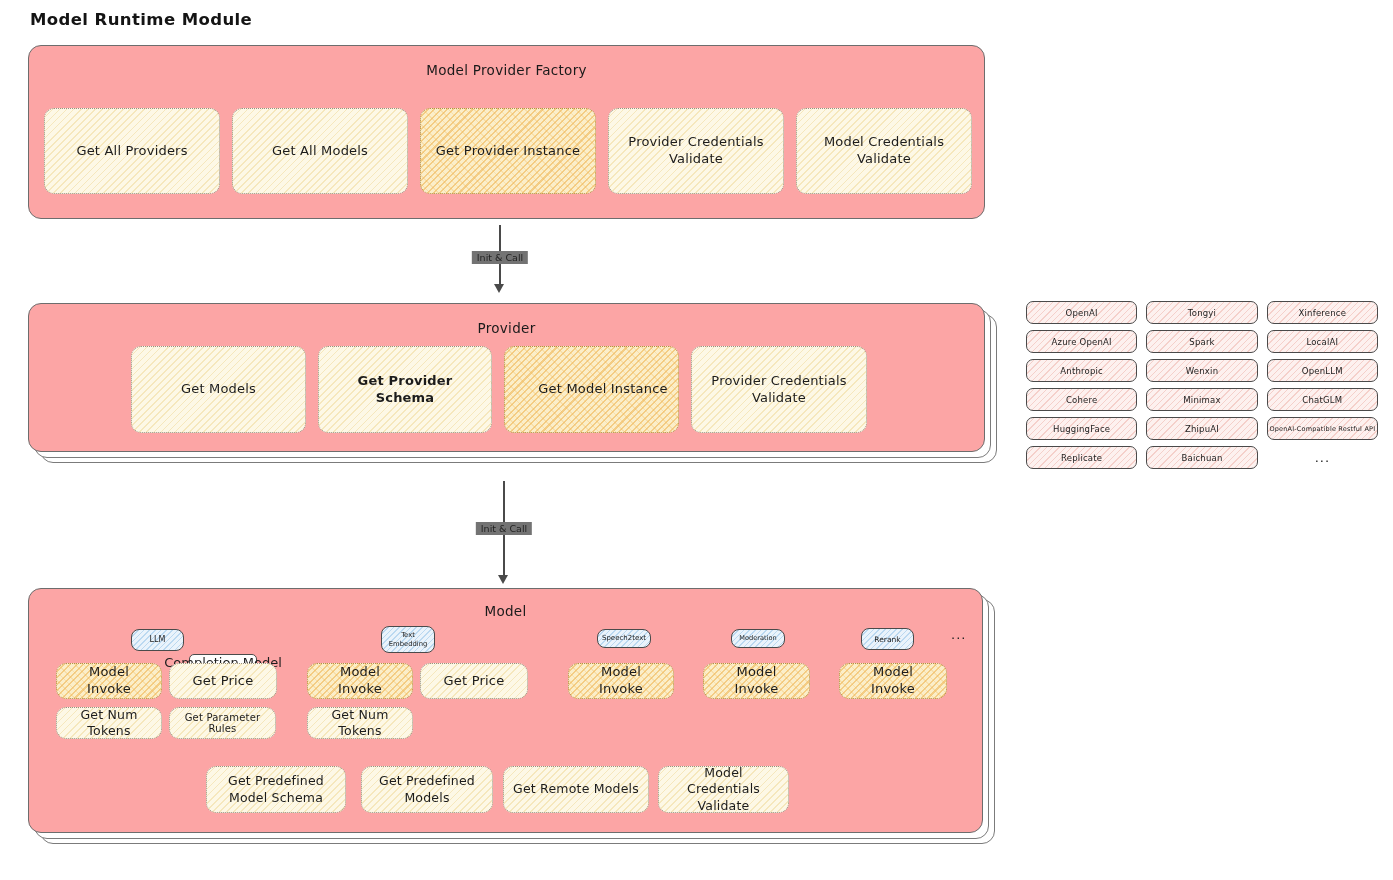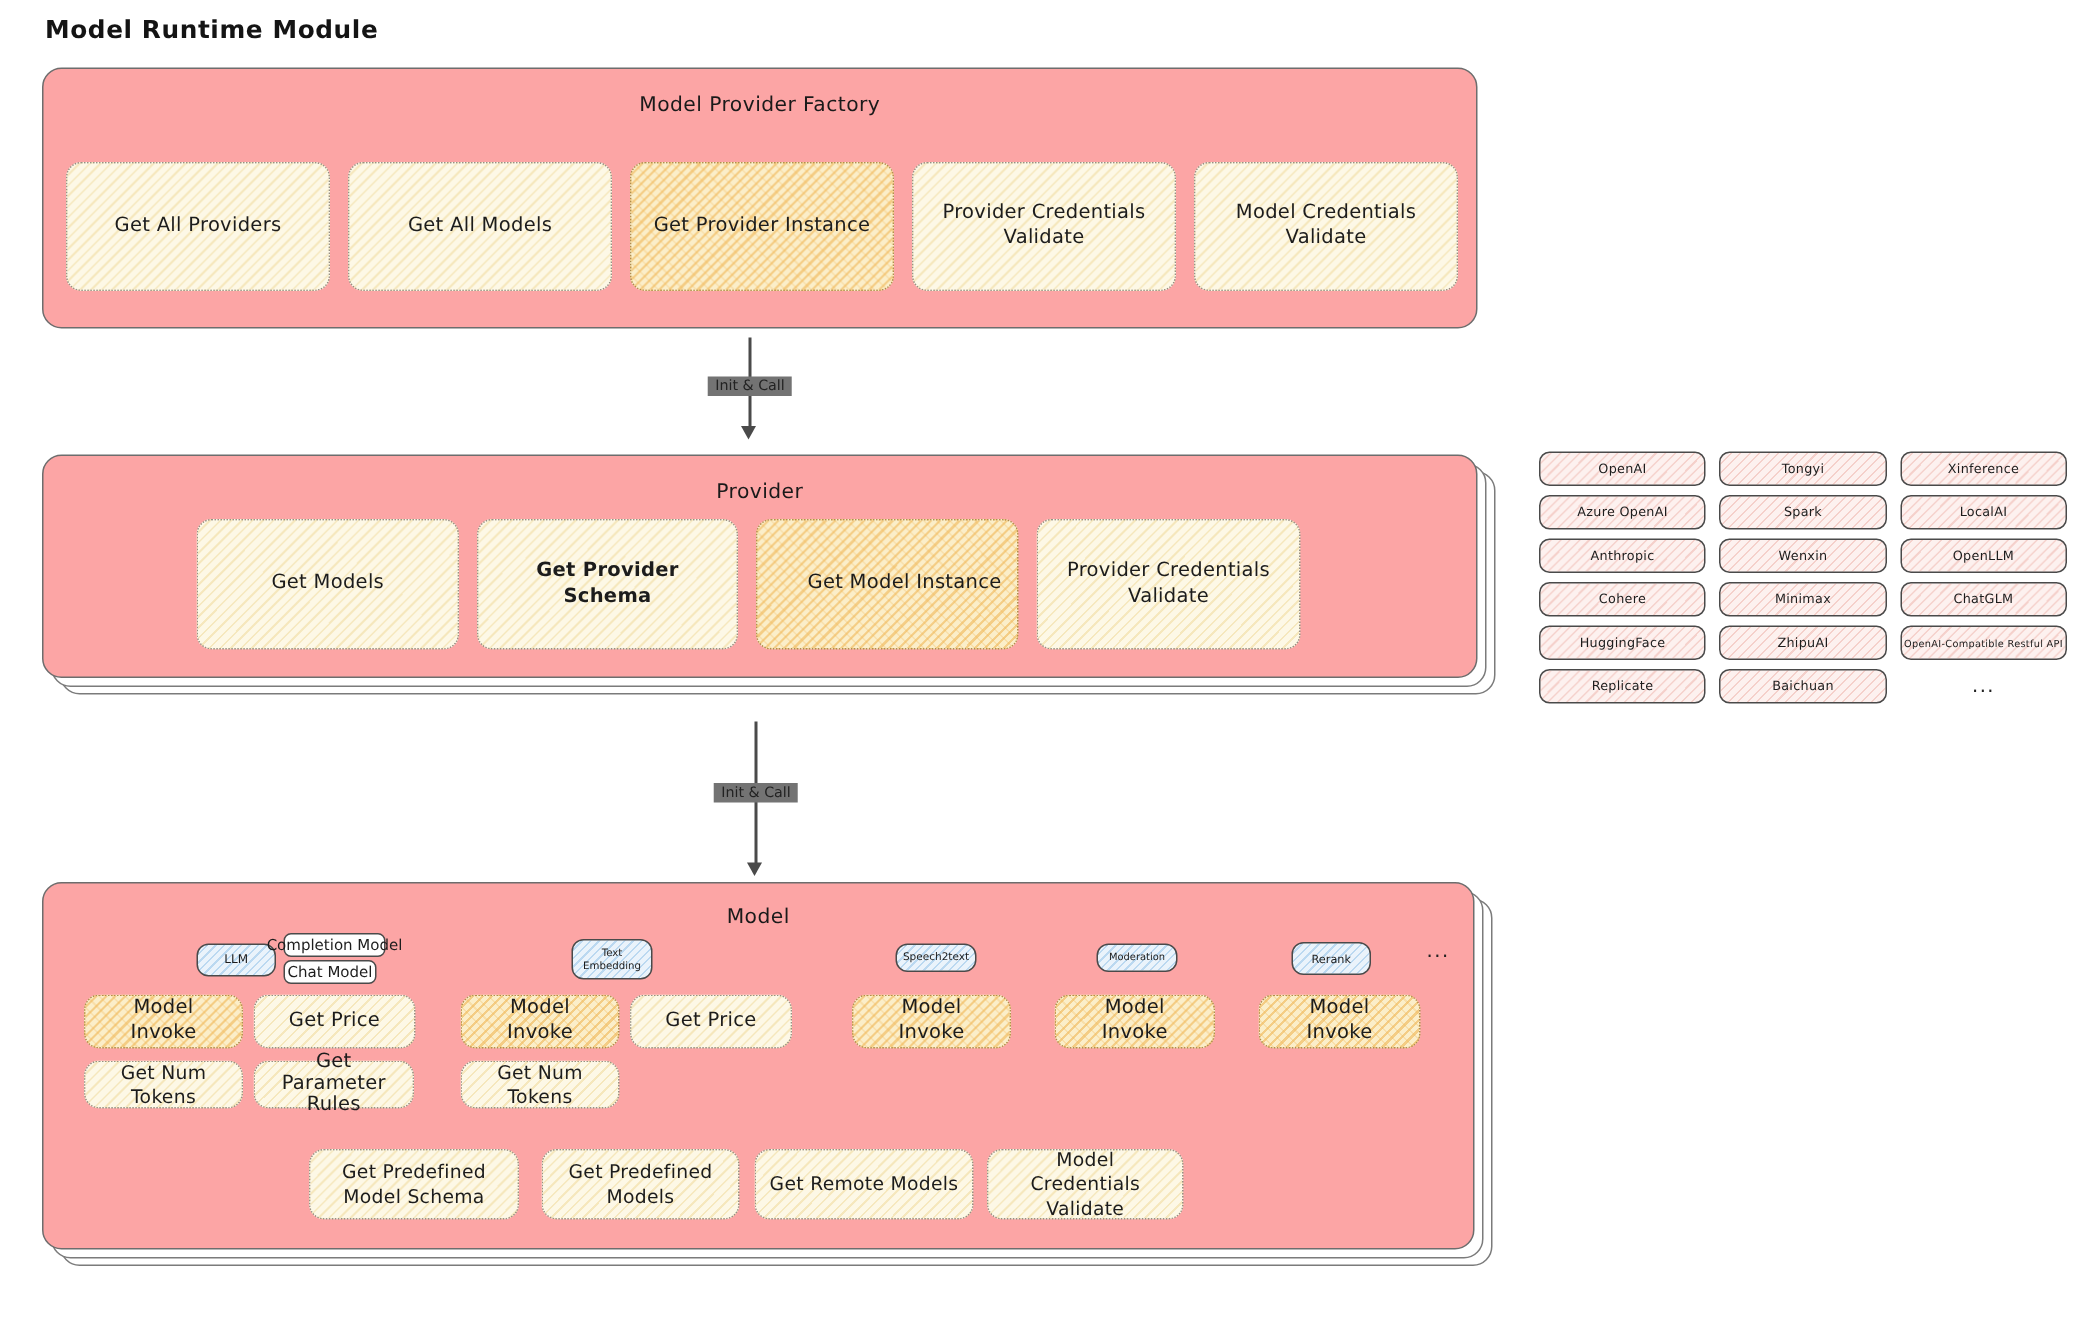--- a/index.html
+++ b/index.html
@@ -42,21 +42,21 @@
            background-image:repeating-linear-gradient(135deg, rgba(235,168,158,.45) 0 1px, transparent 1px 4.5px); }
   .vcell.long { font-size:6.5px; }
   .vmore { display:flex; align-items:center; justify-content:center; font-size:13px; letter-spacing:1px; color:#222; }
 
   
   .tag-blue { position:absolute; display:flex; align-items:center; justify-content:center; text-align:center;
               border:1.2px solid #4a4a4a; border-radius:8px; line-height:1.2; color:#1c1c1c;
               background-color:#eaf3fb;
               background-image:repeating-linear-gradient(135deg, rgba(140,190,230,.5) 0 1px, transparent 1px 4px); }
   .tag-white { position:absolute; display:flex; align-items:center; justify-content:center;
-               border:1.1px solid #4a4a4a; border-radius:5px; background:#fefefe; font-size:10px; white-space:nowrap; }
+               border:1.1px solid #4a4a4a; border-radius:5px; background:#fefefe; font-size:13px; white-space:nowrap;margin-top:32px; }
   .dots { position:absolute; font-size:13px; letter-spacing:1px; color:#222; }
 </style>
 </head>
 <body>
 
 <div class="canvas">
 
   <div class="page-title">Model Runtime Module</div>
 
   <section class="bigbox" style="left:28px; top:45px; width:957px; height:174px;">
@@ -127,21 +127,21 @@
 
     <div class="hbox hl" style="left:27px;  top:74px; width:106px; height:36px;">Model Invoke</div>
     <div class="hbox" style="left:140px; top:74px; width:108px; height:36px;">Get Price</div>
     <div class="hbox hl" style="left:278px; top:74px; width:106px; height:36px;">Model Invoke</div>
     <div class="hbox" style="left:391px; top:74px; width:108px; height:36px;">Get Price</div>
     <div class="hbox hl" style="left:539px; top:74px; width:106px; height:36px;">Model Invoke</div>
     <div class="hbox hl" style="left:674px; top:74px; width:107px; height:36px;">Model Invoke</div>
     <div class="hbox hl" style="left:810px; top:74px; width:108px; height:36px;">Model Invoke</div>
 
     <div class="hbox" style="left:27px;  top:118px; width:106px; height:32px; font-size:12.5px; padding:2px 6px;">Get Num Tokens</div>
-    <div class="hbox" style="left:140px; top:118px; width:107px; height:32px; font-size:13px; padding:2px 6px; line-height:1.15;">Get Parameter Rules</div>
+    <div class="hbox" style="left:140px; top:118px; width:107px; height:32px; font-size:10px; padding:2px 6px; line-height:1.15;">Get Parameter Rules</div>
     <div class="hbox" style="left:278px; top:118px; width:106px; height:32px; font-size:12.5px; padding:2px 6px;">Get Num Tokens</div>
 
     <div class="hbox" style="left:177px; top:177px; width:140px; height:47px; font-size:12.5px; padding:4px 8px;">Get Predefined Model Schema</div>
     <div class="hbox" style="left:332px; top:177px; width:132px; height:47px; font-size:12.5px; padding:4px 8px;">Get Predefined Models</div>
     <div class="hbox" style="left:474px; top:177px; width:146px; height:47px; font-size:12.5px; padding:16px 8px;">Get Remote Models</div>
     <div class="hbox" style="left:629px; top:177px; width:131px; height:47px; font-size:12.5px; padding:4px 8px;">Model Credentials Validate</div>
   </section>
 
 </div>
 

